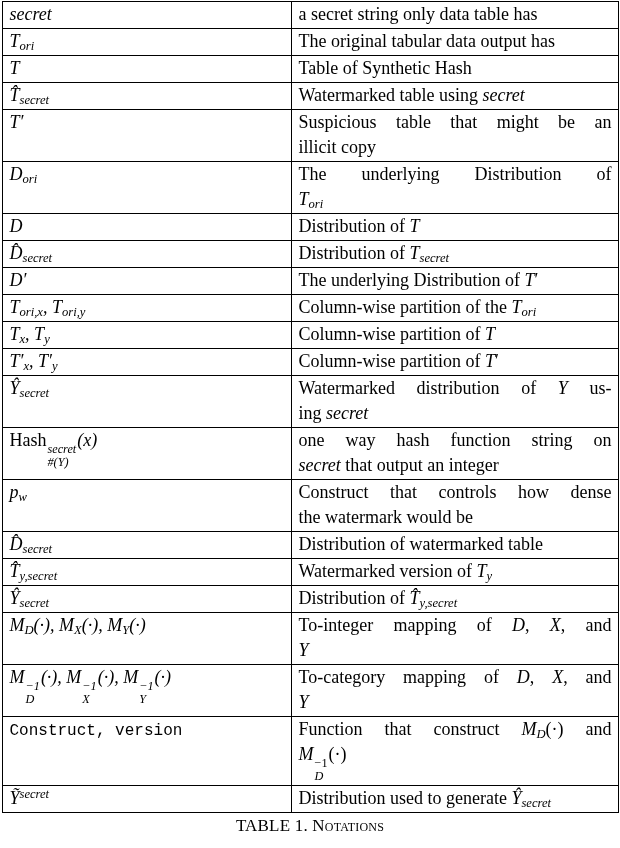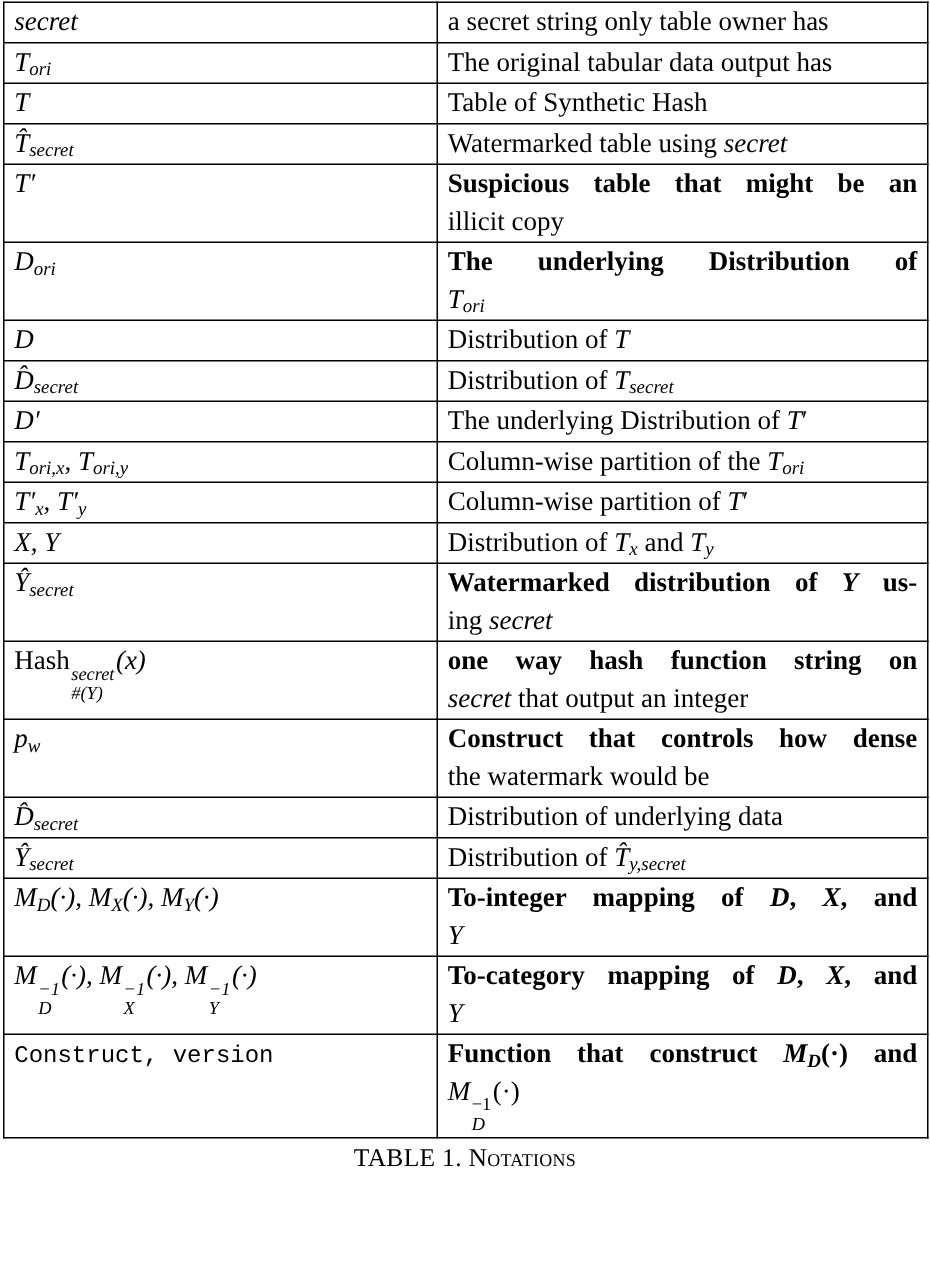--- a/index.html
+++ b/index.html
@@ -56,21 +56,20 @@
     line-height: 1.1;
     padding: 0 1px;
   }
   
   .jl {
     display: inline-block;
     width: 100%;
     text-align: justify;
     text-align-last: justify;
     text-justify: inter-word;
-    font-weight: bold;
   }
 
   .caption {
     text-align: center;
     font-variant: small-caps;
     font-size: 17px;
     margin-top: 3px;
     letter-spacing: 0.2px;
   }
 </style>
@@ -79,21 +78,21 @@
 
 <div class="page">
   <table class="notations">
     <colgroup>
       <col style="width: 289px">
       <col>
     </colgroup>
     <tbody>
         <tr>
           <td class="notation">secret</td>
-          <td class="description">a secret string only table owner has</td>
+          <td class="description">a secret string only data table has</td>
         </tr>
         <tr>
           <td class="notation">T<sub>ori</sub></td>
           <td class="description">The original tabular data output has</td>
         </tr>
         <tr>
           <td class="notation">T</td>
           <td class="description">Table of Synthetic Hash</td>
         </tr>
         <tr>
@@ -118,45 +117,49 @@
         </tr>
         <tr>
           <td class="notation">D′</td>
           <td class="description">The underlying Distribution of <i>T</i>′</td>
         </tr>
         <tr>
           <td class="notation">T<sub>ori,x</sub>, T<sub>ori,y</sub></td>
           <td class="description">Column-wise partition of the <i>T</i><sub><i>ori</i></sub></td>
         </tr>
         <tr>
+          <td class="notation">T<sub>x</sub>, T<sub>y</sub></td>
+          <td class="description">Column-wise partition of <i>T</i></td>
+        </tr>
+        <tr>
           <td class="notation">T′<sub>x</sub>, T′<sub>y</sub></td>
           <td class="description">Column-wise partition of <i>T</i>′</td>
-        </tr>
-        <tr>
-          <td class="notation">X, Y</td>
-          <td class="description">Distribution of <i>T</i><sub><i>x</i></sub> and <i>T</i><sub><i>y</i></sub></td>
         </tr>
         <tr>
           <td class="notation">Ŷ<sub>secret</sub></td>
           <td class="description"><span class="jl">Watermarked distribution of <i>Y</i> us-</span>ing <i>secret</i></td>
         </tr>
         <tr>
           <td class="notation"><span class="up">Hash</span><span class="ss">
               <span>secret</span>
               <span>#(Y)</span>
             </span>(x)</td>
           <td class="description"><span class="jl">one way hash function string on</span><i>secret</i> that output an integer</td>
         </tr>
         <tr>
           <td class="notation">p<sub>w</sub></td>
           <td class="description"><span class="jl">Construct that controls how dense</span>the watermark would be</td>
         </tr>
         <tr>
           <td class="notation">D̂<sub>secret</sub></td>
-          <td class="description">Distribution of underlying data</td>
+          <td class="description">Distribution of watermarked table</td>
+        </tr>
+        <tr>
+          <td class="notation">T̂<sub>y,secret</sub></td>
+          <td class="description">Watermarked version of <i>T</i><sub><i>y</i></sub></td>
         </tr>
         <tr>
           <td class="notation">Ŷ<sub>secret</sub></td>
           <td class="description">Distribution of <i>T̂</i><sub><i>y,secret</i></sub></td>
         </tr>
         <tr>
           <td class="notation">M<sub>D</sub>(·), M<sub>X</sub>(·), M<sub>Y</sub>(·)</td>
           <td class="description"><span class="jl">To-integer mapping of <i>D</i>, <i>X</i>, and</span><i>Y</i></td>
         </tr>
         <tr>
@@ -172,18 +175,22 @@
             </span>(·)</td>
           <td class="description"><span class="jl">To-category mapping of <i>D</i>, <i>X</i>, and</span><i>Y</i></td>
         </tr>
         <tr>
           <td class="notation"><span class="tt">Construct, version</span></td>
           <td class="description"><span class="jl">Function that construct <i>M</i><sub><i>D</i></sub>(·) and</span><i>M</i><span class="ss">
               <span>−1</span>
               <span><i>D</i></span>
             </span>(·)</td>
         </tr>
+        <tr>
+          <td class="notation">Ỹ<sup>secret</sup></td>
+          <td class="description">Distribution used to generate <i>Ŷ</i><sub><i>secret</i></sub></td>
+        </tr>
       </tbody>
   </table>
   <div class="caption">
     <span>TABLE 1. Notations</span>
   </div>
 </div>
 
 </body></html>

